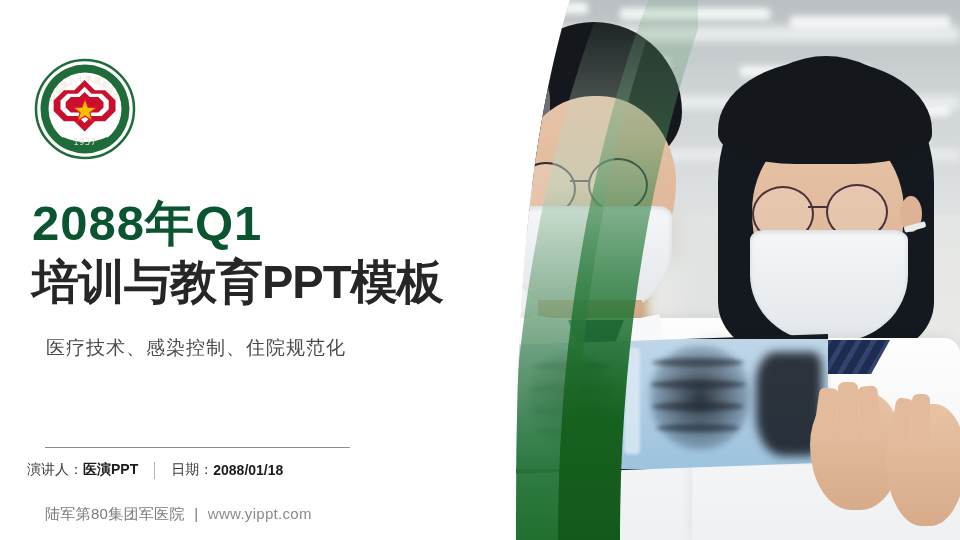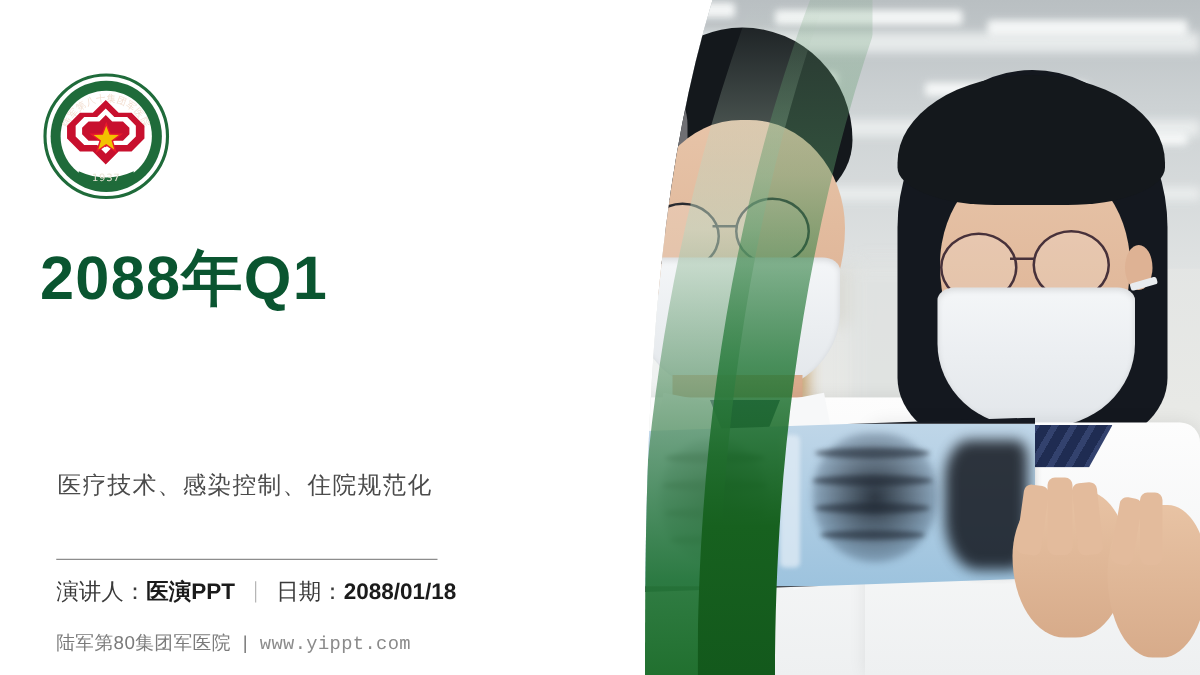--- a/index.html
+++ b/index.html
@@ -67,31 +67,31 @@
   }
 
   
   #left{position:absolute;left:0;top:0;width:430px;height:540px;}
 
   #logo{position:absolute;left:33px;top:57px;width:104px;height:104px;}
 
   #title-block{position:absolute;left:32px;top:198px;width:470px;}
   #title-year{color:#0a5530;font-size:49px;font-weight:bold;line-height:1.06;letter-spacing:1px;margin:0;white-space:nowrap;}
   #title-main{color:#262626;font-size:47px;font-weight:bold;line-height:1.1;margin:6px 0 0 0;letter-spacing:-1px;white-space:nowrap;}
-  #subtitle{position:absolute;left:46px;top:335px;color:#4b4b4b;font-size:19px;letter-spacing:1px;white-space:nowrap;margin-top:40px;}
+  #subtitle{position:absolute;left:46px;top:335px;color:#4b4b4b;font-size:19px;letter-spacing:1px;white-space:nowrap;}
 
   #divider{position:absolute;left:45px;top:447px;width:305px;height:1px;background:#8d8d8d;}
 
-  #meta-line{position:absolute;left:45px;top:461px;display:flex;align-items:center;white-space:nowrap;font-size:18px;color:#2e2e2e;}
+  #meta-line{position:absolute;left:27px;top:461px;display:flex;align-items:center;white-space:nowrap;font-size:14px;color:#2e2e2e;}
   #meta-line .lbl{color:#3a3a3a;}
   #meta-line .val{font-weight:bold;color:#1b1b1b;}
   #meta-sep{display:inline-block;width:1px;height:17px;background:#b6b6b6;margin:0 16px;}
 
   #footer{position:absolute;left:45px;top:505px;font-size:15px;color:#7b7b7b;letter-spacing:.3px;white-space:nowrap;}
-  #footer .site{color:#8b8b8b;font-family:Liberation Mono, monospace;}
+  #footer .site{color:#8b8b8b;}
 </style>
 </head>
 <body>
 
 <div id="slide">
 
   <div id="photo-panel">
     <div class="photo-img">
 
       <div class="bg-room"></div>
@@ -220,20 +220,21 @@
 
         <polygon points="52,42 55.1,50.2 63.8,50.4 56.9,55.7 59.4,64 52,59 44.6,64 47.1,55.7 40.2,50.4 48.9,50.2" fill="#f2c200" stroke="#e8192c" stroke-width="1.2"></polygon>
 
         <path d="M30 80 Q52 90 74 80 L74 86 Q52 96 30 86 Z" fill="#1f6b3a"></path>
         <text x="52" y="87.5" font-size="8" fill="#e9e3d5" text-anchor="middle" font-family="'DejaVu Sans',sans-serif" letter-spacing="0.6">1937</text>
       </svg>
     </div>
 
     <div id="title-block">
       <div id="title-year">2088年Q1</div>
+      <div id="title-main">培训与教育PPT模板</div>
     </div>
 
     <div id="subtitle">医疗技术、感染控制、住院规范化</div>
 
     <div id="divider"></div>
 
     <div id="meta-line">
       <span class="lbl">演讲人：</span>
       <span class="val">医演PPT</span>
       <span id="meta-sep"></span>

